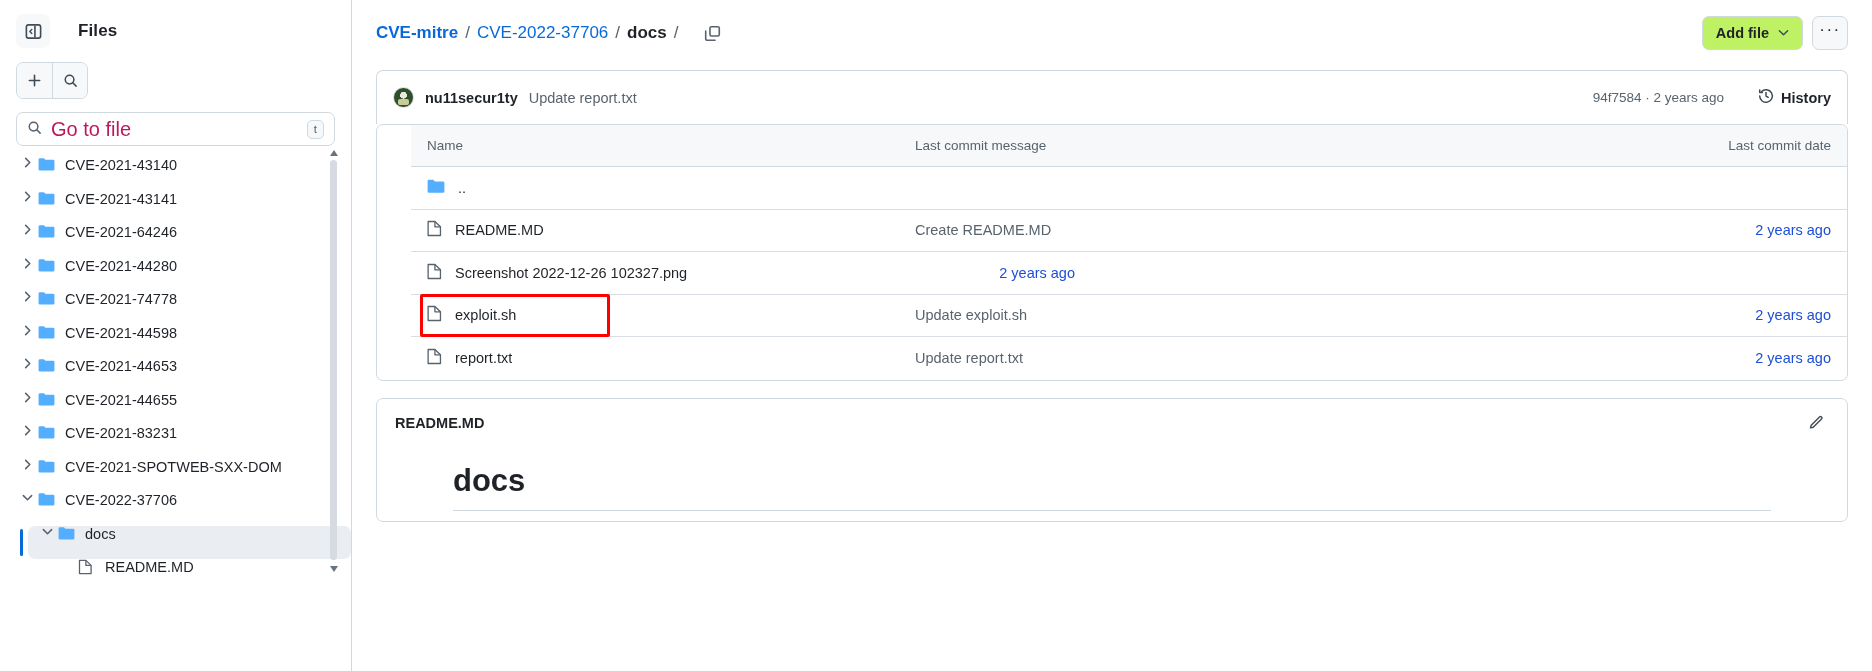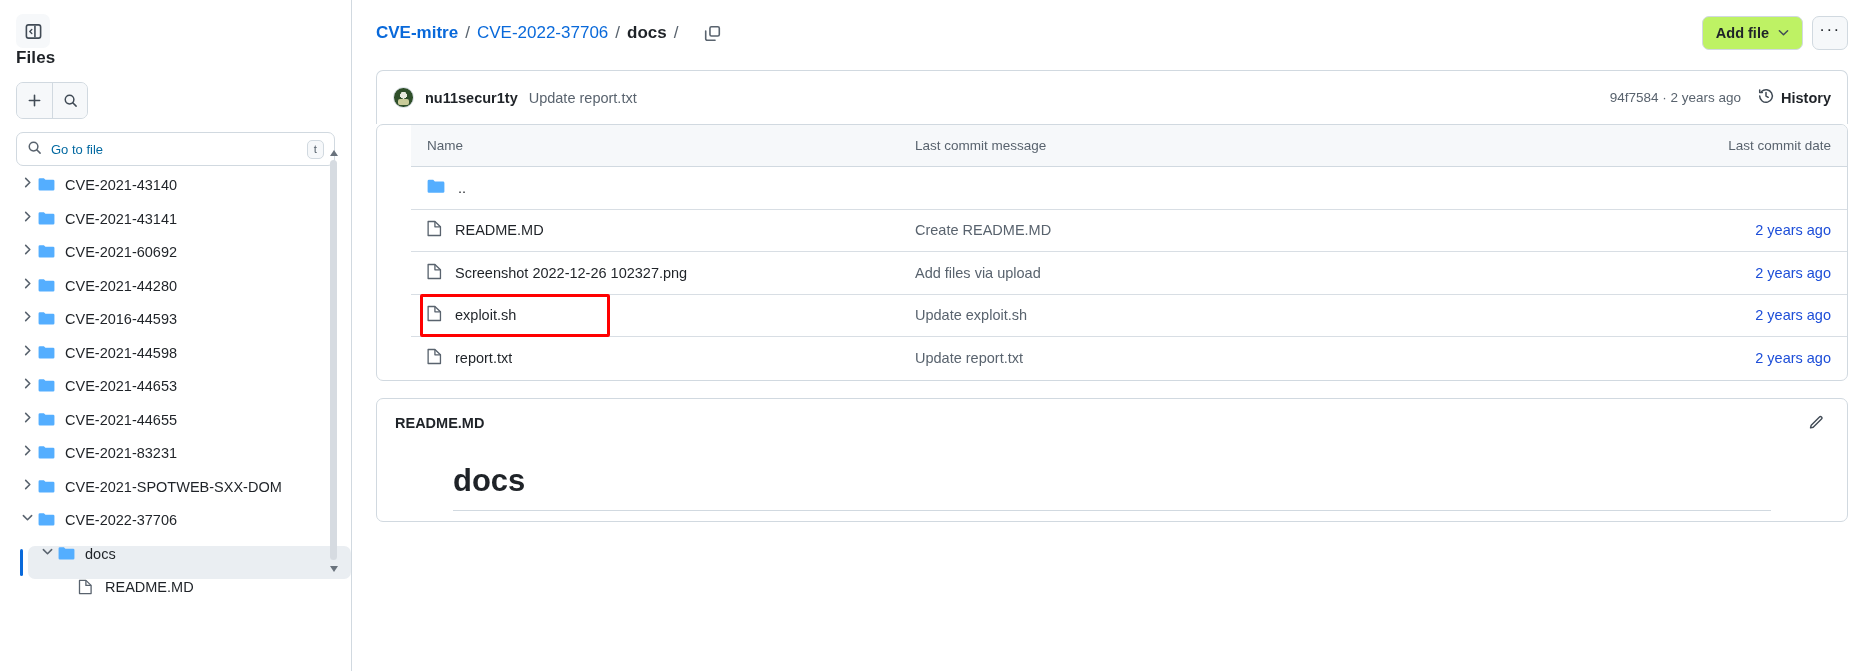--- a/index.html
+++ b/index.html
@@ -14,21 +14,21 @@
 
   
   .sidebar {
     width: 352px; height: 671px;
     background: #ffffff;
     border-right: 1px solid #d1d9e0;
     display: flex; flex-direction: column;
     position: relative;
     flex: 0 0 352px;
   }
-  .sb-head { display: flex; gap: 0; padding: 14px 16px 6px 16px; flex-direction: column; }
+  .sb-head { display: flex; align-items: center; gap: 28px; padding: 14px 16px 6px 16px; }
   .panel-toggle {
     width: 34px; height: 34px; border-radius: 7px; background: #f6f8fa;
     display: flex; align-items: center; justify-content: center; cursor: pointer;
   }
   .sb-title { font-size: 17px; font-weight: 700; color: #1f2328; letter-spacing: .1px; }
 
   .sb-controls { display: flex; align-items: center; gap: 9px; padding: 8px 16px 0 16px; }
   .branch-select {
     flex: 1 1 auto; height: 35px; border: 1px solid #d1d9e0; border-radius: 7px;
     background: #f6f8fa; display: flex; align-items: center; padding: 0 11px;
@@ -36,21 +36,21 @@
   }
   .branch-name { font-size: 14.5px; font-weight: 600; color: #1f2328; flex: 1 1 auto; }
   .btn-group { display: flex; border: 1px solid #d1d9e0; border-radius: 7px; overflow: hidden; background: #f6f8fa; }
   .btn-sq { width: 35px; height: 35px; display: flex; align-items: center; justify-content: center; cursor: pointer; background: #f6f8fa; }
   .btn-sq + .btn-sq { border-left: 1px solid #d1d9e0; }
 
   .gotofile {
     margin: 13px 16px 0 16px; height: 34px; border: 1px solid #d1d9e0; border-radius: 7px;
     display: flex; align-items: center; padding: 0 10px; gap: 9px; background: #fff; cursor: text;
   }
-  .gotofile-ph { flex: 1 1 auto; font-size: 13px; color: #0369a1; }
+  .gotofile-ph { flex: 1 1 auto; font-size: 20px; color: #be185d; }
   .kbd {
     border: 1px solid #d1d9e0; border-radius: 5px; background: #f6f8fa;
     font-size: 11.5px; color: #59636e; padding: 1px 6px; line-height: 15px;
     font-family: "Liberation Sans", sans-serif;
   }
 
   .tree {
     margin-top: 11px; flex: 1 1 auto; overflow: hidden; position: relative;
     padding-left: 8px;
   }
@@ -112,21 +112,21 @@
     width: 21px; height: 21px; border-radius: 50%; flex: 0 0 21px;
     background: radial-gradient(circle at 50% 38%, #e8eadf 0 22%, #2f4f2a 23% 100%);
     border: 1px solid #d8dee4; overflow: hidden; position: relative;
   }
   .avatar::after {
     content: ""; position: absolute; left: 4px; right: 4px; bottom: 2px; height: 6px;
     background: #c9cc9a; border-radius: 2px;
   }
   .commit-author { font-size: 14.5px; font-weight: 700; color: #1f2328; cursor: pointer; }
   .commit-msg { font-size: 14.5px; color: #59636e; cursor: pointer; }
-  .commit-right { margin-left: auto; display: flex; align-items: center; gap: 17px; justify-content: space-between; }
+  .commit-right { margin-left: auto; display: flex; align-items: center; gap: 34px; justify-content: space-between; }
   .commit-meta { font-size: 13.5px; color: #59636e; }
   .history-link { display: flex; align-items: center; gap: 7px; cursor: pointer; font-size: 14.5px; font-weight: 600; color: #1f2328; }
 
   
   .file-table { border: 1px solid #d1d9e0; border-radius: 7px; background: #fff; overflow: hidden; padding-left: 34px; }
   .ft-head {
     height: 42px; background: #f6f8fa; border-bottom: 1px solid #d1d9e0;
     display: flex; align-items: center; padding: 0 16px; font-size: 13.5px; color: #59636e;
   }
   .col-name { flex: 0 0 488px; }
@@ -238,21 +238,21 @@
           <span class="chev">
             <svg width="11" height="11" viewBox="0 0 12 12">
               <path d="M4 1.5 L8.5 6 L4 10.5" stroke="#59636e" stroke-width="1.7" fill="none" stroke-linecap="round" stroke-linejoin="round"></path>
             </svg>
           </span>
           <span class="folder-ico">
             <svg width="17" height="15" viewBox="0 0 18 15">
               <path d="M0.6 2.2a1.4 1.4 0 0 1 1.4-1.4h4.2l1.7 1.7h8.1a1.4 1.4 0 0 1 1.4 1.4v8.5a1.4 1.4 0 0 1-1.4 1.4H2a1.4 1.4 0 0 1-1.4-1.4V2.2Z" fill="#54aeff"></path>
             </svg>
           </span>
-          <span class="tree-label">CVE-2021-60692</span>
+          <span class="tree-label">CVE-2021-64246</span>
         </div>
         <div class="tree-row" style="margin-left: 0px;">
           <span class="chev">
             <svg width="11" height="11" viewBox="0 0 12 12">
               <path d="M4 1.5 L8.5 6 L4 10.5" stroke="#59636e" stroke-width="1.7" fill="none" stroke-linecap="round" stroke-linejoin="round"></path>
             </svg>
           </span>
           <span class="folder-ico">
             <svg width="17" height="15" viewBox="0 0 18 15">
               <path d="M0.6 2.2a1.4 1.4 0 0 1 1.4-1.4h4.2l1.7 1.7h8.1a1.4 1.4 0 0 1 1.4 1.4v8.5a1.4 1.4 0 0 1-1.4 1.4H2a1.4 1.4 0 0 1-1.4-1.4V2.2Z" fill="#54aeff"></path>
@@ -264,21 +264,21 @@
           <span class="chev">
             <svg width="11" height="11" viewBox="0 0 12 12">
               <path d="M4 1.5 L8.5 6 L4 10.5" stroke="#59636e" stroke-width="1.7" fill="none" stroke-linecap="round" stroke-linejoin="round"></path>
             </svg>
           </span>
           <span class="folder-ico">
             <svg width="17" height="15" viewBox="0 0 18 15">
               <path d="M0.6 2.2a1.4 1.4 0 0 1 1.4-1.4h4.2l1.7 1.7h8.1a1.4 1.4 0 0 1 1.4 1.4v8.5a1.4 1.4 0 0 1-1.4 1.4H2a1.4 1.4 0 0 1-1.4-1.4V2.2Z" fill="#54aeff"></path>
             </svg>
           </span>
-          <span class="tree-label">CVE-2016-44593</span>
+          <span class="tree-label">CVE-2021-74778</span>
         </div>
         <div class="tree-row" style="margin-left: 0px;">
           <span class="chev">
             <svg width="11" height="11" viewBox="0 0 12 12">
               <path d="M4 1.5 L8.5 6 L4 10.5" stroke="#59636e" stroke-width="1.7" fill="none" stroke-linecap="round" stroke-linejoin="round"></path>
             </svg>
           </span>
           <span class="folder-ico">
             <svg width="17" height="15" viewBox="0 0 18 15">
               <path d="M0.6 2.2a1.4 1.4 0 0 1 1.4-1.4h4.2l1.7 1.7h8.1a1.4 1.4 0 0 1 1.4 1.4v8.5a1.4 1.4 0 0 1-1.4 1.4H2a1.4 1.4 0 0 1-1.4-1.4V2.2Z" fill="#54aeff"></path>
@@ -467,21 +467,20 @@
             <div class="ft-date">2 years ago</div>
           </div>
           <div class="ft-row">
             <div class="ft-name">
               <span><svg width="15" height="17" viewBox="0 0 14 16" fill="none">
                   <path d="M1 1.4h6.4L12.6 6.4v8.2H1V1.4Z" stroke="#59636e" stroke-width="1.25" stroke-linejoin="round"></path>
                   <path d="M7.4 1.4v5h5.2" stroke="#59636e" stroke-width="1.25" stroke-linejoin="round"></path>
                 </svg></span>
               <span class="txt">Screenshot 2022-12-26 102327.png</span>
             </div>
-            <div class="ft-msg">Add files via upload</div>
             <div class="ft-date">2 years ago</div>
           </div>
           <div class="ft-row highlight">
             <div class="hl-box"></div>
             <div class="ft-name">
               <span><svg width="15" height="17" viewBox="0 0 14 16" fill="none">
                   <path d="M1 1.4h6.4L12.6 6.4v8.2H1V1.4Z" stroke="#59636e" stroke-width="1.25" stroke-linejoin="round"></path>
                   <path d="M7.4 1.4v5h5.2" stroke="#59636e" stroke-width="1.25" stroke-linejoin="round"></path>
                 </svg></span>
               <span class="txt">exploit.sh</span>

